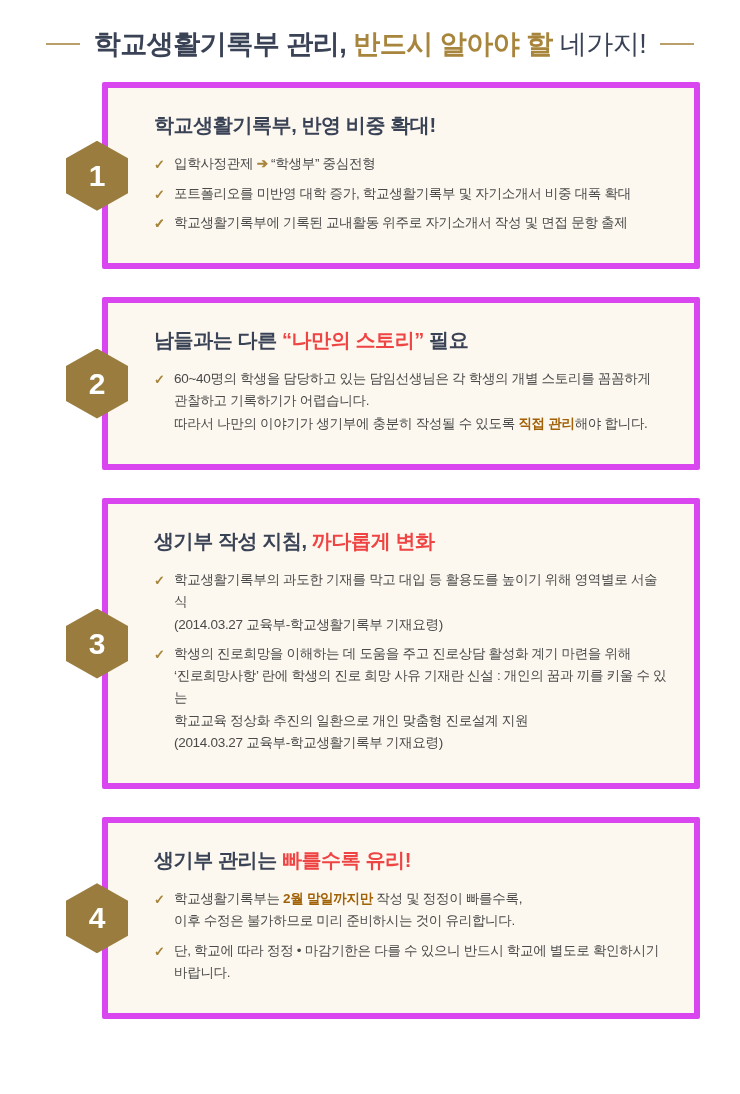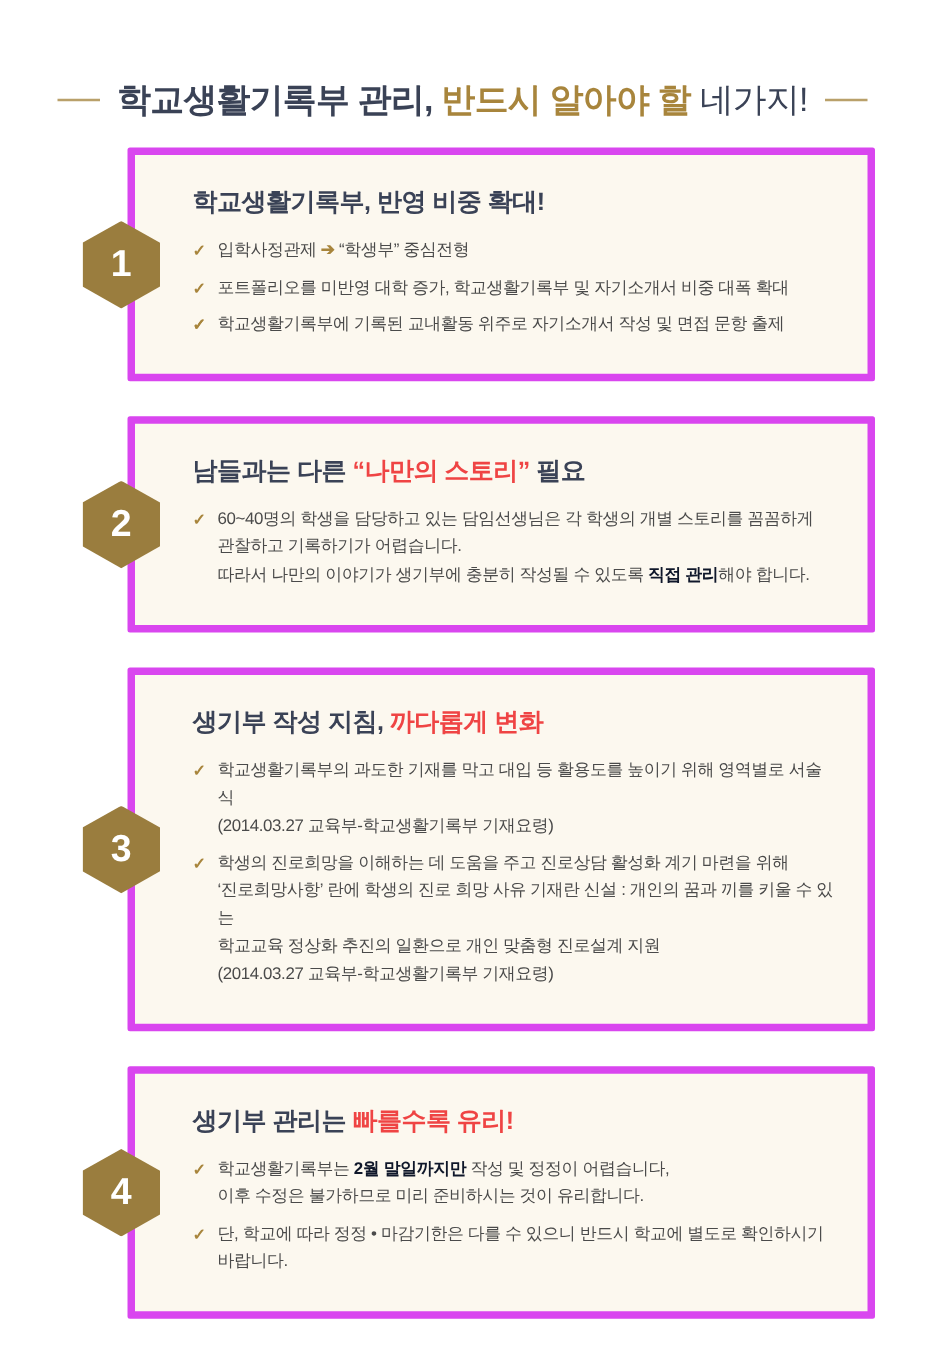--- a/index.html
+++ b/index.html
@@ -15,21 +15,20 @@
     color: #3c3c3c;
     overflow: hidden;
   }
 
   
   .header {
     position: relative;
     width: 100%;
     padding: 28px 0 22px 0;
     text-align: center;
-    margin-top: 36px;
   }
   .header-inner {
     display: flex;
     align-items: center;
     justify-content: center;
     gap: 14px;
   }
   .rule {
     width: 34px;
     height: 2px;
@@ -127,21 +126,21 @@
   }
   .sub-line {
     display: block;
     padding-left: 0;
     font-size: 13.5px;
     line-height: 1.65;
     color: #4a4a4a;
     letter-spacing: -0.3px;
   }
   .gold { color: #a8853c; }
-  .gold-b { color: #0f172a; font-weight: bold; }
+  .gold-b { color: #a16207; font-weight: bold; }
   .arrow { color: #a8853c; font-weight: bold; }
 </style>
 </head>
 <body>
 
 <div class="header">
   <div class="header-inner">
     <span class="rule"></span>
     <span class="title">
       <span class="t-bold-dark">학교생활기록부 관리, </span><span class="t-bold-gold">반드시 알아야 할 </span><span class="t-light">네가지!</span>
@@ -211,21 +210,21 @@
   </div>
 
   <div class="section">
     <div class="badge">4</div>
     <div class="card">
       <div class="card-title">
         <span>생기부 관리는 </span><span class="accent">빠를수록 유리!</span>
       </div>
       <ul class="bullets">
         <li>
-          <span class="check">✓</span><span>학교생활기록부는 </span><span class="gold-b">2월 말일까지만</span><span> 작성 및 정정이 어렵습니다,</span>
+          <span class="check">✓</span><span>학교생활기록부는 </span><span class="gold-b">2월 말일까지만</span><span> 작성 및 정정이 빠를수록,</span>
           <span class="sub-line">이후 수정은 불가하므로 미리 준비하시는 것이 유리합니다.</span>
         </li>
         <li>
           <span class="check">✓</span><span>단, 학교에 따라 정정 • 마감기한은 다를 수 있으니 반드시 학교에 별도로 확인하시기 바랍니다.</span>
         </li>
       </ul>
     </div>
   </div>
 
 </div>

